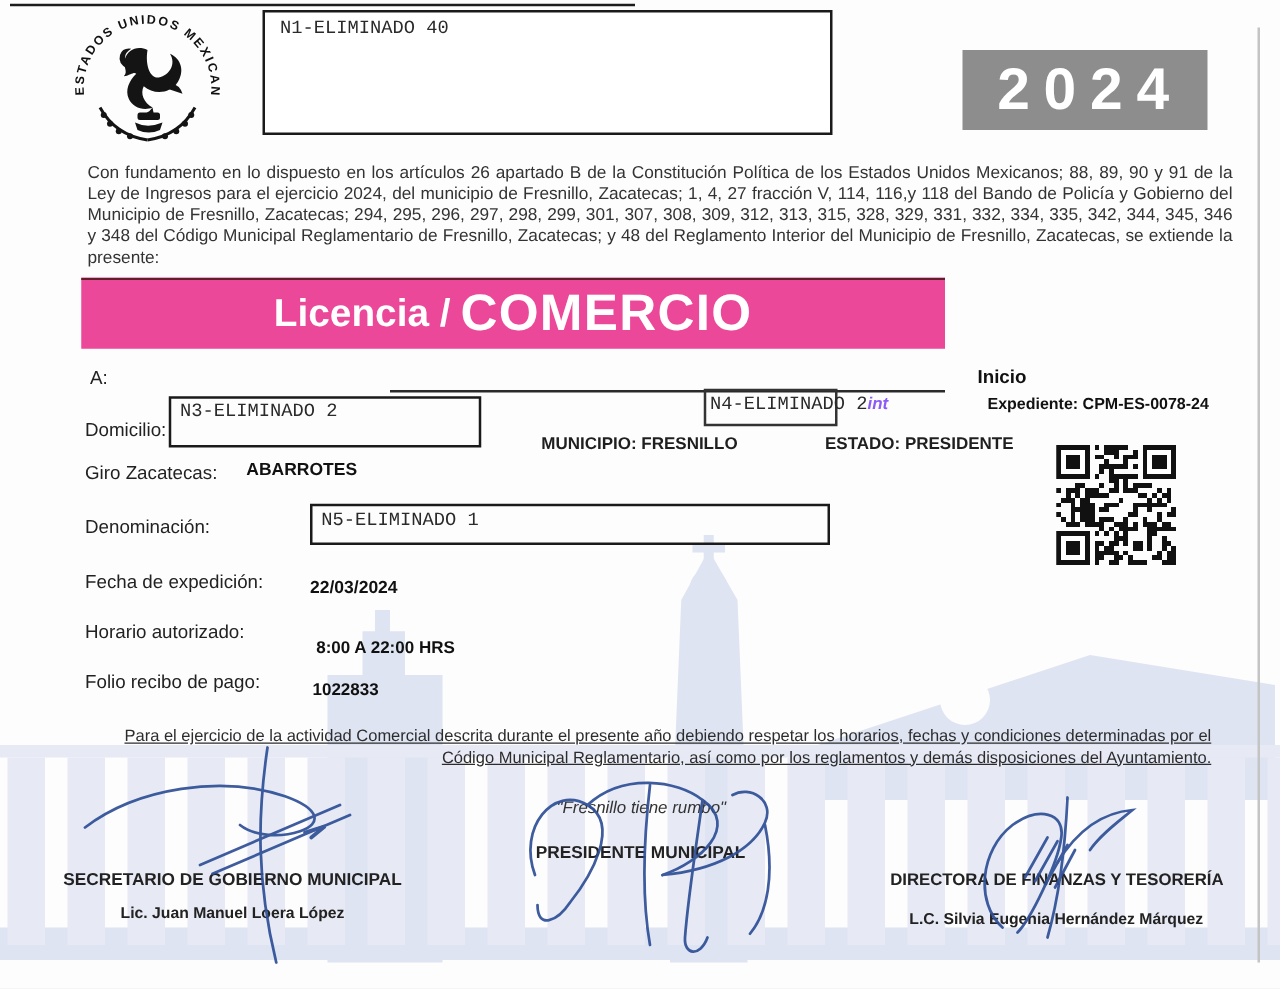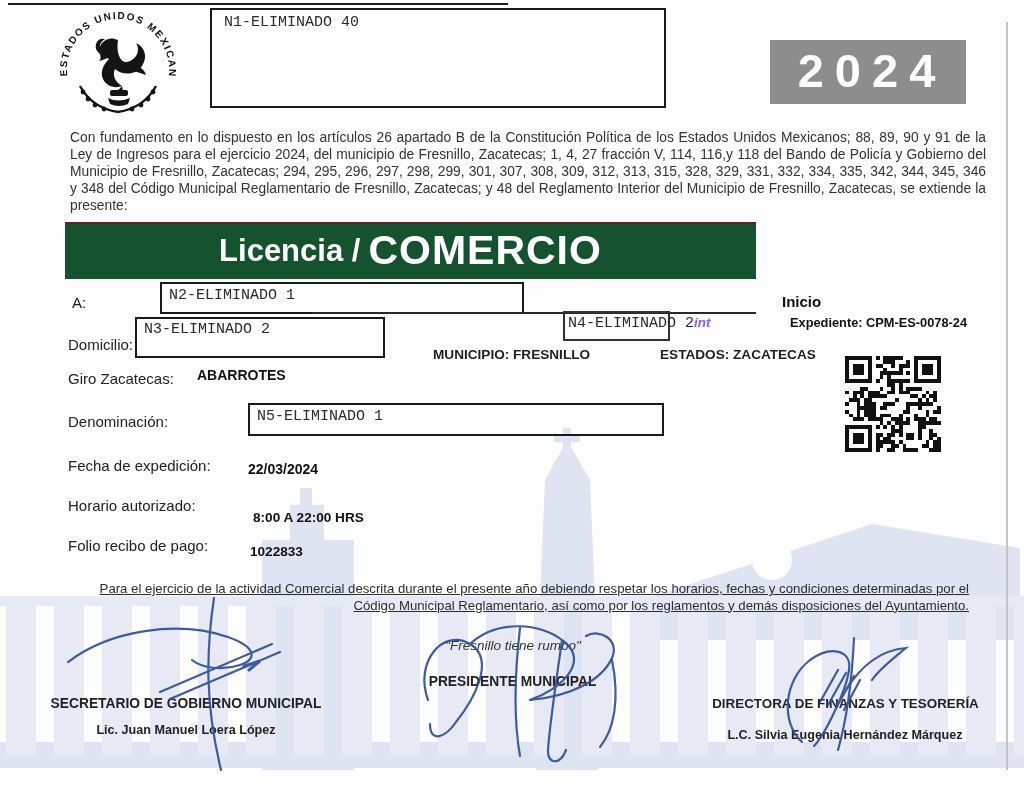--- a/index.html
+++ b/index.html
@@ -18,21 +18,21 @@
   .n1-text{padding:4px 12px;}
   .year-badge{
     left:770px;top:40px;width:196px;height:64px;background:#8d8d8d;color:#fff;
     font-size:47px;font-weight:800;letter-spacing:11px;text-align:center;line-height:62px;
     text-indent:8px;
   }
   
   .intro{left:70px;top:129px;width:916px;font-size:13.8px;line-height:17px;text-align:justify;color:#333;}
   
   .banner{
-    left:65px;top:222px;width:691px;height:57px;background:#14532d;color:#fff;
+    left:65px;top:222px;width:691px;height:57px;background:#ec4899;color:#fff;
     display:flex;align-items:center;justify-content:center;gap:8px;
     box-shadow:inset 0 2px 0 #5f2029;
   }
   .banner .prefix{font-size:31px;font-weight:700;}
   .banner .title{font-size:41px;font-weight:800;letter-spacing:1px;}
   .folio-box{
     left:775px;top:222px;width:206px;height:68px;background:#cfccd6;
     background-image:repeating-linear-gradient(90deg,rgba(255,255,255,.25) 0 3px,rgba(0,0,0,0) 3px 9px);
   }
   .folio-label{position:absolute;left:10px;top:7px;font-size:15px;font-weight:700;color:#17171f;}
@@ -179,38 +179,35 @@
 
   <div class="abs banner z1">
     <span class="prefix">Licencia /</span>
     <span class="title">COMERCIO</span>
   </div>
 
   <div class="abs inicio-label z1">Inicio</div>
   <div class="abs expediente z1">Expediente: CPM-ES-0078-24</div>
 
   <div class="abs field-label a-label z1">A:</div>
-  <div class="abs field-box n2-box z1">
-    <div class="mono n2-text">N2-ELIMINADO 1</div>
-  </div>
   <div class="abs a-underline z1"></div>
 
   <div class="abs field-label domicilio-label z1">Domicilio:</div>
   <div class="abs field-box n3-box z1">
     <div class="mono n3-text">N3-ELIMINADO 2</div>
   </div>
 
   <div class="abs n4-border z1"></div>
   <div class="abs n4-text z1">
     <span class="mono">N4-ELIMINADO 2</span>
     <span class="n4-int">int</span>
   </div>
 
   <div class="abs municipio z1">MUNICIPIO: FRESNILLO</div>
-  <div class="abs estado z1">ESTADOS: ZACATECAS</div>
+  <div class="abs estado z1">ESTADO: PRESIDENTE</div>
 
   <div class="abs field-label giro-label z1">Giro Zacatecas:</div>
   <div class="abs val-bold giro-value z1">ABARROTES</div>
 
   <div class="abs qr z1">
     <svg width="96" height="98" viewBox="0 0 25 25" shape-rendering="crispEdges">
         <rect x="8" y="0" width="1" height="1" fill="#111"></rect>
         <rect x="10" y="0" width="1" height="1" fill="#111"></rect>
         <rect x="11" y="0" width="1" height="1" fill="#111"></rect>
         <rect x="12" y="0" width="1" height="1" fill="#111"></rect>

